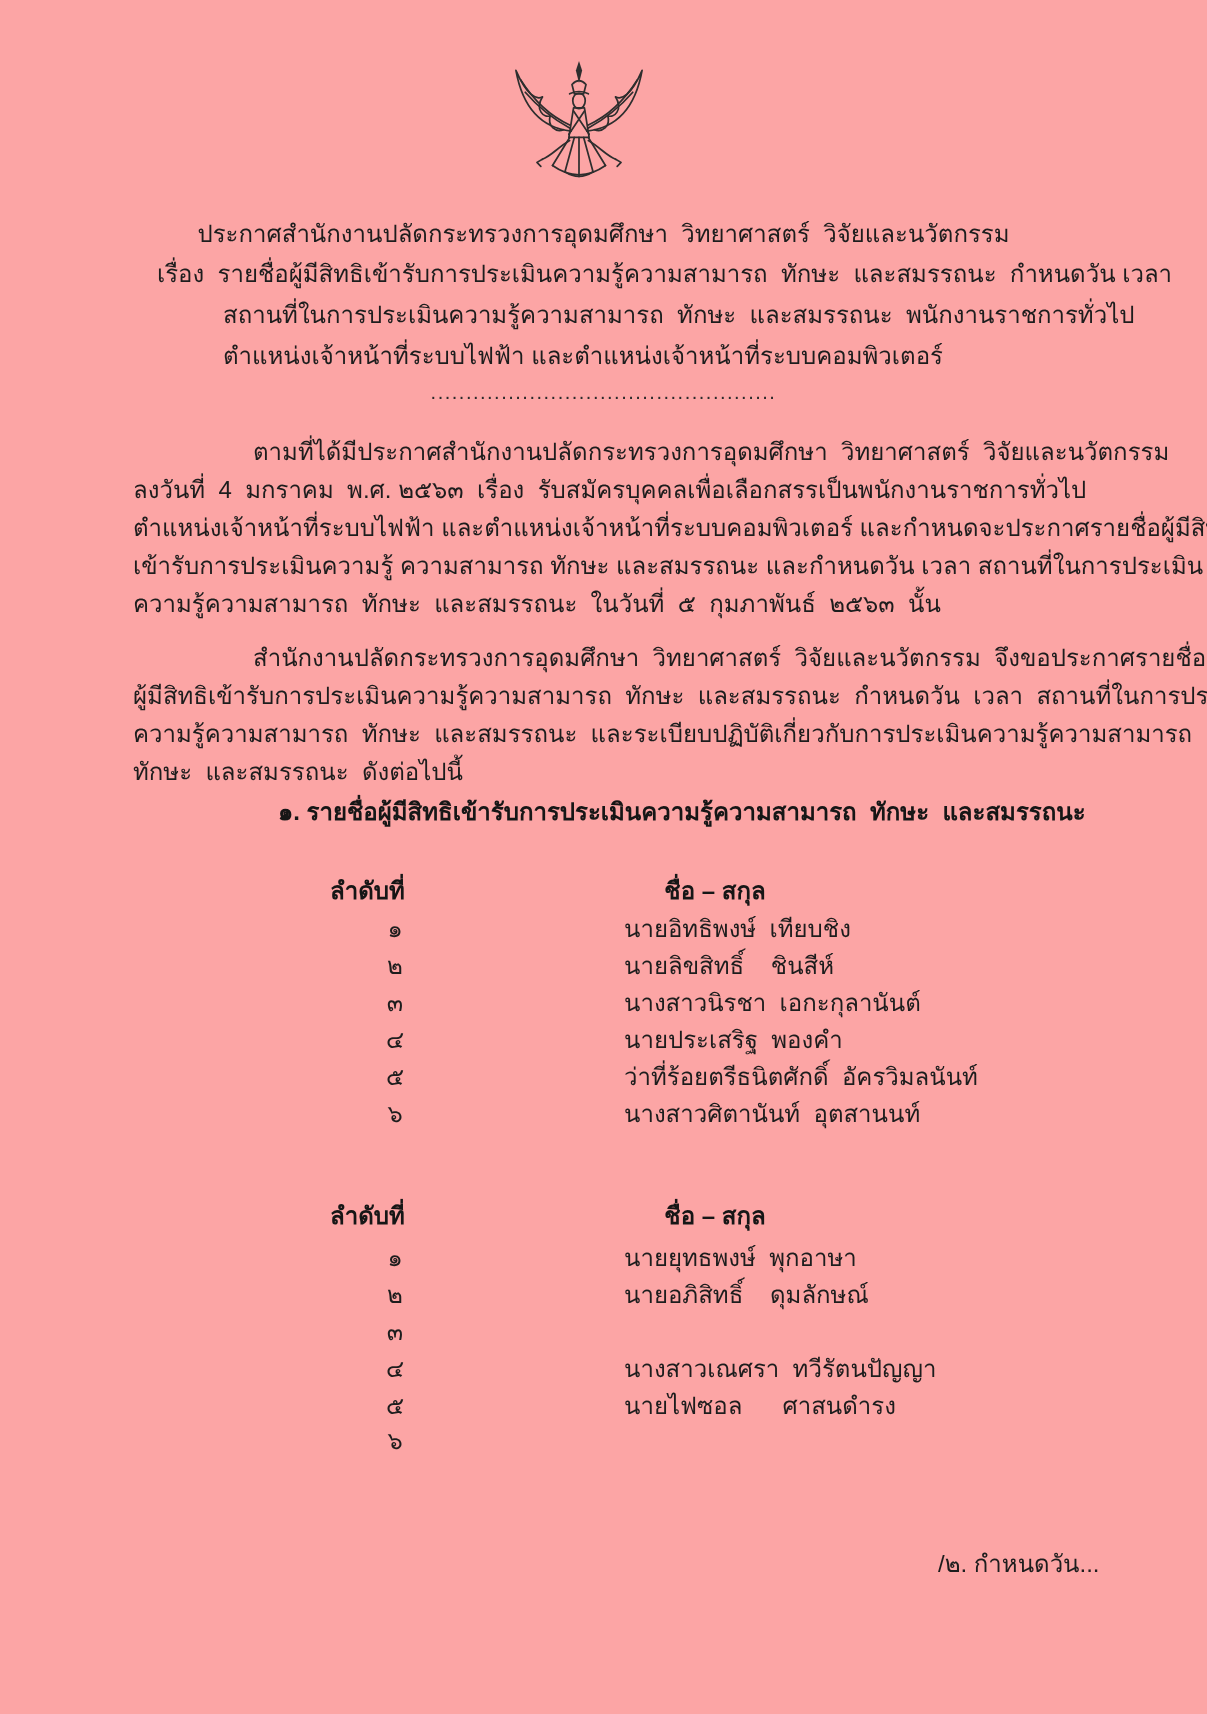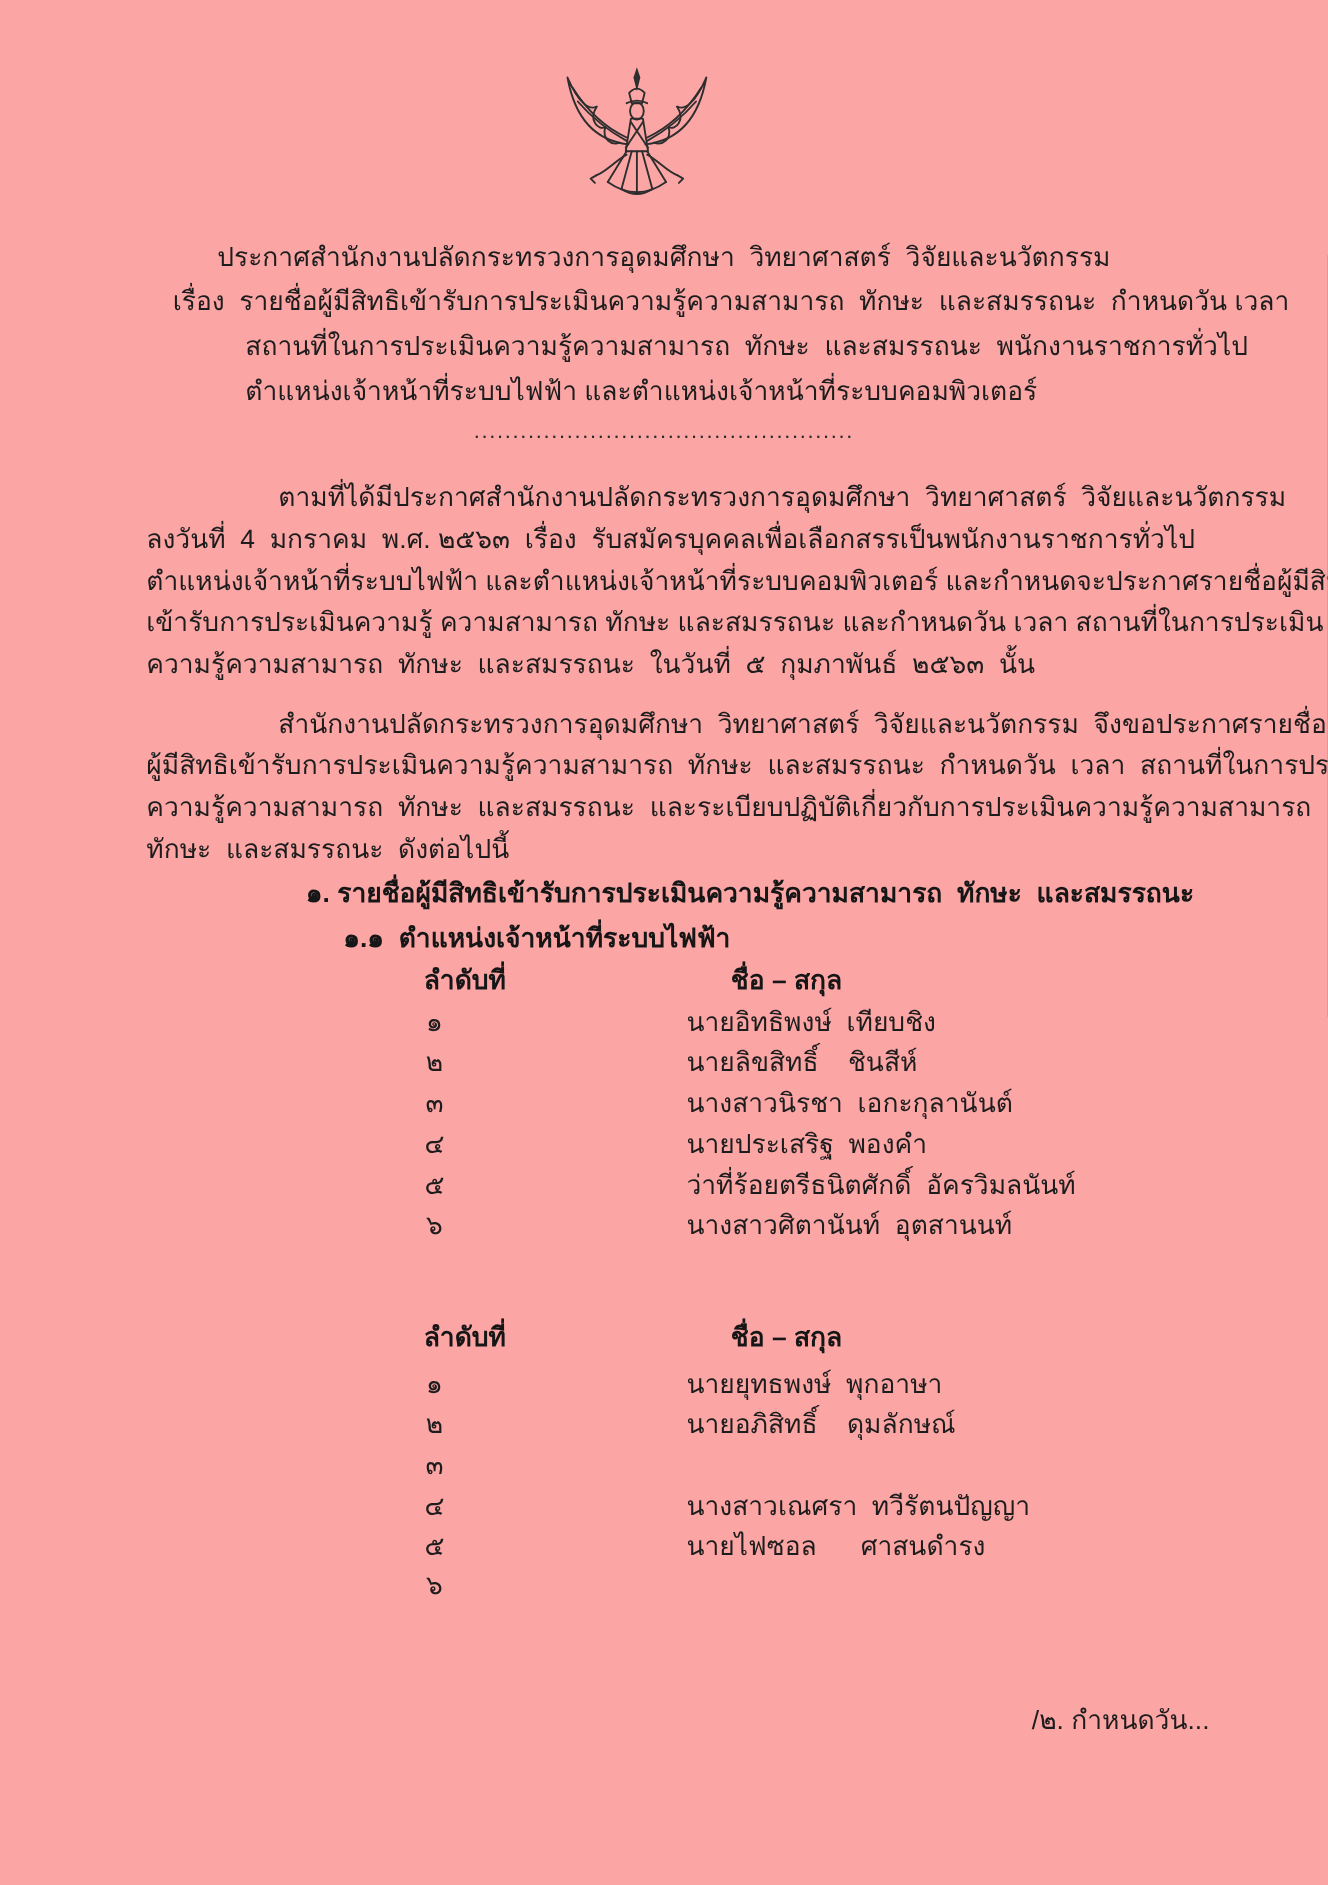--- a/index.html
+++ b/index.html
@@ -16,21 +16,21 @@
   .t{white-space:pre;}
   .center-line{position:absolute;left:0;width:100%;text-align:center;}
   .hline{position:absolute;white-space:pre;}
   .pline{position:absolute;white-space:pre;}
   .dots{
     position:absolute;left:0;width:100%;text-align:center;
     font-size:20px;letter-spacing:1.5px;color:#2a2a2a;
   }
   .sec-heading{position:absolute;white-space:pre;font-weight:600;color:#161616;}
   .sub-heading{position:absolute;white-space:pre;font-weight:600;color:#161616;}
-  .thead-no{position:absolute;left:330px;width:130px;text-align:right;white-space:pre;font-weight:600;color:#161616;}
+  .thead-no{position:absolute;left:330px;width:130px;text-align:left;white-space:pre;font-weight:600;color:#161616;}
   .thead-name{position:absolute;left:600px;width:230px;text-align:center;white-space:pre;font-weight:600;color:#161616;}
   .trow{position:absolute;left:0;width:100%;height:38px;}
   .cell-no{position:absolute;left:330px;width:130px;text-align:center;white-space:pre;}
   .cell-name{position:absolute;left:624px;white-space:pre;}
   .footer-ref{position:absolute;white-space:pre;}
   .emblem{position:absolute;left:500px;top:58px;width:158px;height:148px;}
   .emblem svg{width:100%;height:100%;}
 </style>
 </head>
 <body>
@@ -89,21 +89,20 @@
 
   <div>
     <div class="pline" style="top:638px;left:253px">สำนักงานปลัดกระทรวงการอุดมศึกษา  วิทยาศาสตร์  วิจัยและนวัตกรรม  จึงขอประกาศรายชื่อ</div>
     <div class="pline" style="top:676px;left:133px">ผู้มีสิทธิเข้ารับการประเมินความรู้ความสามารถ  ทักษะ  และสมรรถนะ  กำหนดวัน  เวลา  สถานที่ในการประเมิน</div>
     <div class="pline" style="top:714px;left:133px">ความรู้ความสามารถ  ทักษะ  และสมรรถนะ  และระเบียบปฏิบัติเกี่ยวกับการประเมินความรู้ความสามารถ</div>
     <div class="pline" style="top:752px;left:133px">ทักษะ  และสมรรถนะ  ดังต่อไปนี้</div>
   </div>
 
   <div class="sec-heading" style="top:792px;left:278px">๑. รายชื่อผู้มีสิทธิเข้ารับการประเมินความรู้ความสามารถ  ทักษะ  และสมรรถนะ</div>
 
-  <div class="sub-heading" style="top:833px;left:312px">๑.๑  ตำแหน่งเจ้าหน้าที่ระบบไฟฟ้า</div>
   <div class="thead-no" style="top:871px">ลำดับที่</div>
   <div class="thead-name" style="top:871px">ชื่อ – สกุล</div>
 
   <div class="trow" style="top:909px">
     <span class="cell-no">๑</span>
     <span class="cell-name">นายอิทธิพงษ์  เทียบชิง</span>
   </div>
   <div class="trow" style="top:946px">
     <span class="cell-no">๒</span>
     <span class="cell-name">นายลิขสิทธิ์    ชินสีห์</span>

